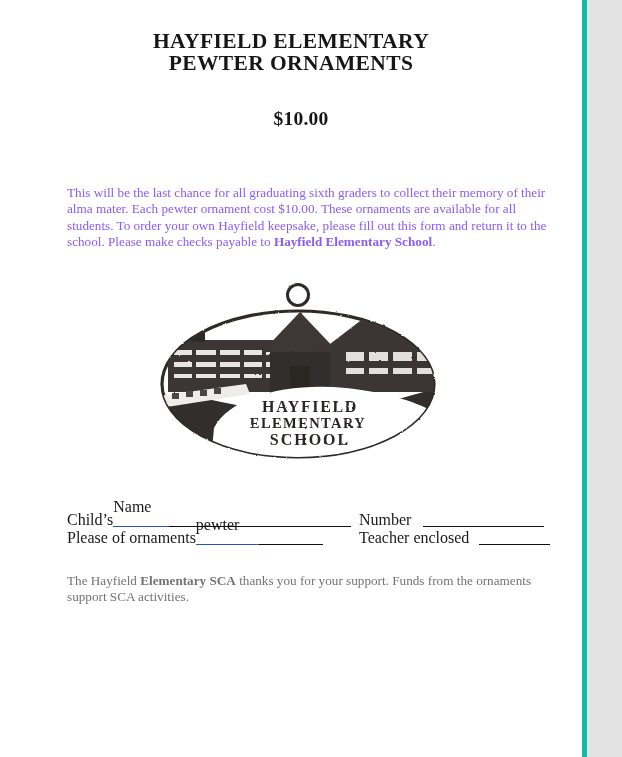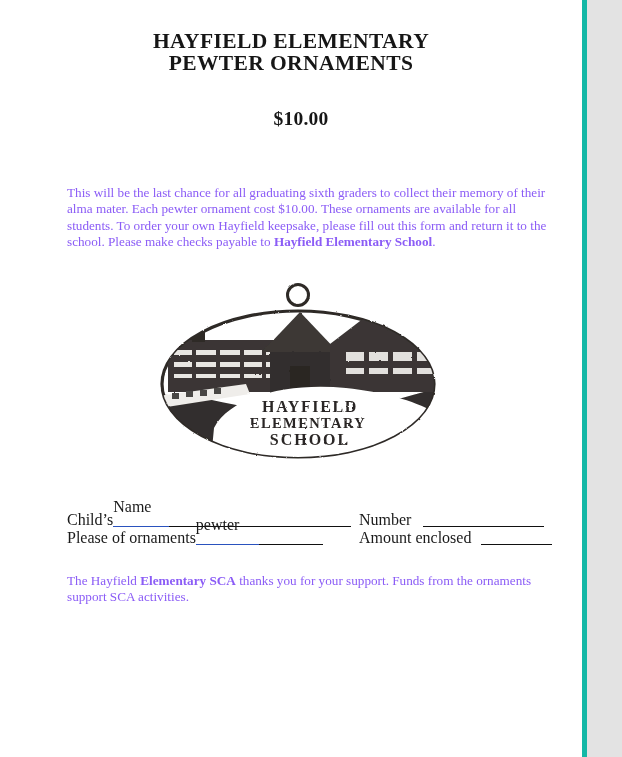--- a/index.html
+++ b/index.html
@@ -118,21 +118,21 @@
   .gap { display: inline-block; }
 
   
   .closing-copy {
     position: absolute;
     left: 67px;
     top: 573px;
     width: 487px;
     font-size: 13.2px;
     line-height: 16.4px;
-    color: #8b5cf6;
+    color: #737373;
     margin: 0;
   }
   .closing-copy b { font-weight: bold; }
 </style>
 </head>
 <body>
 
 <div id="viewport">
   <div id="page">
 
@@ -245,21 +245,21 @@
       </div>
 
       <div class="form-row">
         <div class="form-col-left">
           <span class="f-label">Please of ornaments </span>
             <span class="spell">pewter</span>
             <span class="spell-pad" style="width:20px;"></span>
             <span class="blank" style="width:64px;"></span>
         </div>
         <div class="form-col-right">
-          <span class="f-label">Amount enclosed</span>
+          <span class="f-label">Teacher enclosed</span>
             <span class="gap" style="width:10px;"></span>
             <span class="blank" style="width:71px;"></span>
         </div>
       </div>
 
     </div>
 
     <p class="closing-copy"><span>The Hayfield </span><b>Elementary SCA</b><span> thanks you for your support. Funds from the ornaments support SCA activities.</span></p>
 
   </div>

